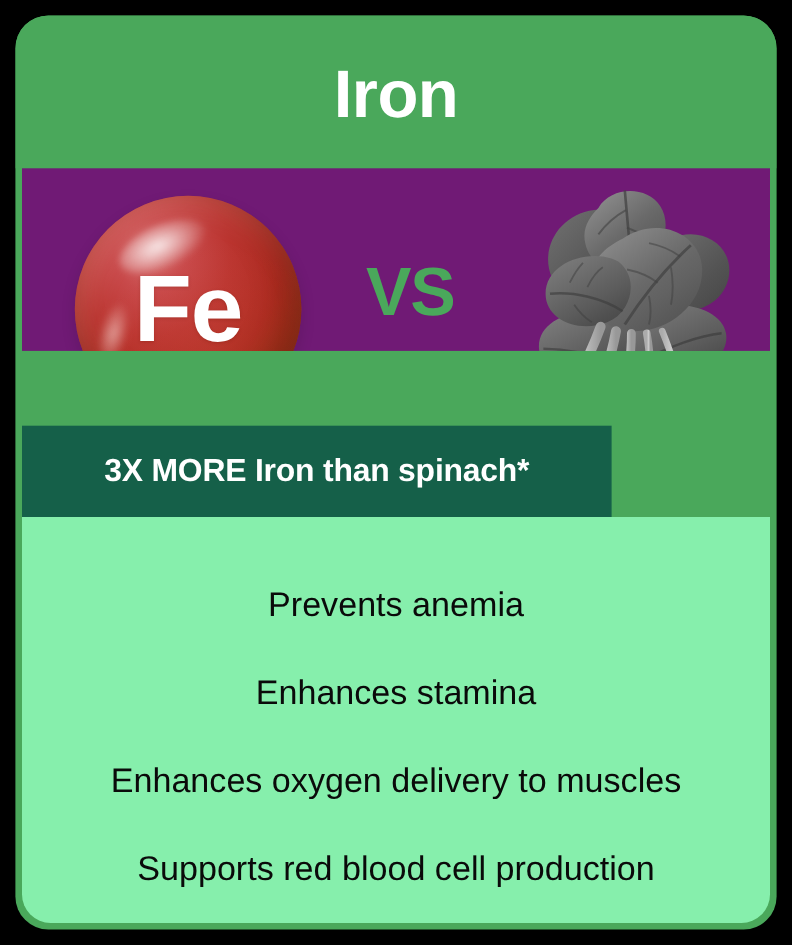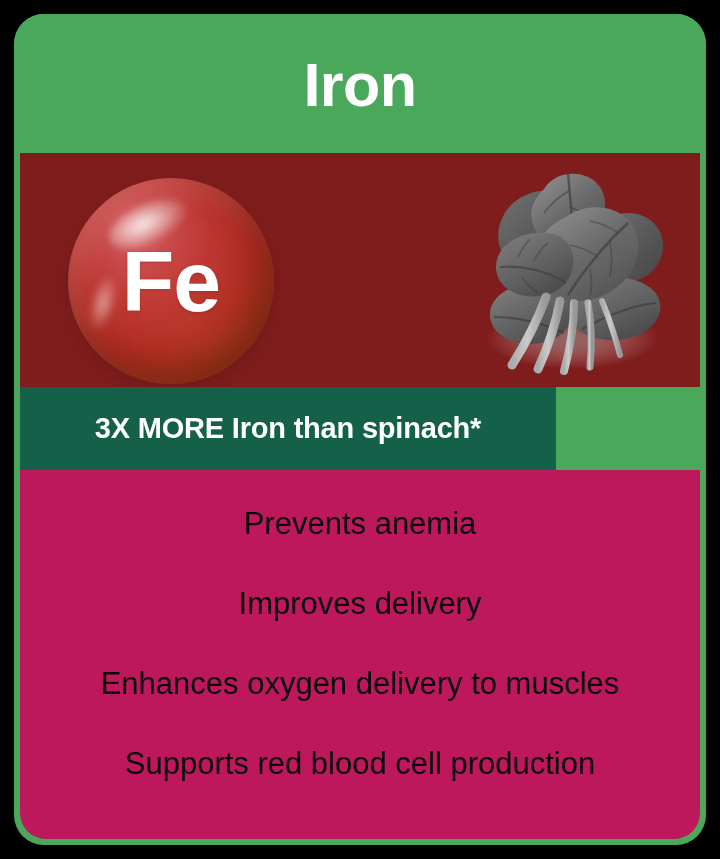--- a/index.html
+++ b/index.html
@@ -47,22 +47,22 @@
     line-height: 1;
     margin-top: 4px;
   }
 
   
   .compare-panel {
     position: absolute;
     left: 6px;
     top: 139px;
     width: 680px;
-    height: 234px;
-    background: #7f1d1d;
+    height: 166px;
+    background: #701a75;
     overflow: hidden;
   }
 
   
   .fe-sphere-wrap {
     position: absolute;
     left: 48px;
     top: 25px;
     width: 206px;
     height: 206px;
@@ -171,27 +171,27 @@
     letter-spacing: -0.2px;
   }
 
   
   .benefits-body {
     position: absolute;
     left: 6px;
     top: 456px;
     width: 680px;
     height: 369px;
-    background: #be185d;
+    background: #86efac;
     border-bottom-left-radius: 26px;
     border-bottom-right-radius: 26px;
     display: flex;
     flex-direction: column;
     align-items: center;
-    padding-top: 14px;
+    padding-top: 40px;
     box-sizing: border-box;
   }
   .benefit-item {
     color: #0a0a0a;
     font-size: 31px;
     font-weight: normal;
     line-height: 1.1;
     height: 80px;
     display: flex;
     align-items: center;
@@ -212,20 +212,21 @@
   <div class="compare-panel">
 
     <div class="fe-sphere-wrap">
       <div class="fe-sphere"></div>
       <div class="fe-rim"></div>
       <div class="fe-highlight-main"></div>
       <div class="fe-highlight-small"></div>
       <div class="fe-label">Fe</div>
     </div>
 
+    <div class="vs-text">VS</div>
 
     <div class="spinach-wrap">
       <svg width="212" height="220" viewBox="0 0 212 220" xmlns="http://www.w3.org/2000/svg">
         <defs>
           <linearGradient id="leafA" x1="0" y1="0" x2="1" y2="1">
             <stop offset="0%" stop-color="#5e7a53"></stop>
             <stop offset="55%" stop-color="#46603e"></stop>
             <stop offset="100%" stop-color="#354b2f"></stop>
           </linearGradient>
           <linearGradient id="leafB" x1="0" y1="0" x2="0.7" y2="1">
@@ -282,18 +283,18 @@
     </div>
 
   </div>
 
   <div class="claim-banner">
     <div class="claim-text">3X MORE Iron than spinach*</div>
   </div>
 
   <div class="benefits-body">
     <div class="benefit-item">Prevents anemia</div>
-    <div class="benefit-item">Improves delivery</div>
+    <div class="benefit-item">Enhances stamina</div>
     <div class="benefit-item">Enhances oxygen delivery to muscles</div>
     <div class="benefit-item">Supports red blood cell production</div>
   </div>
 
 </div>
 
 </body></html>

